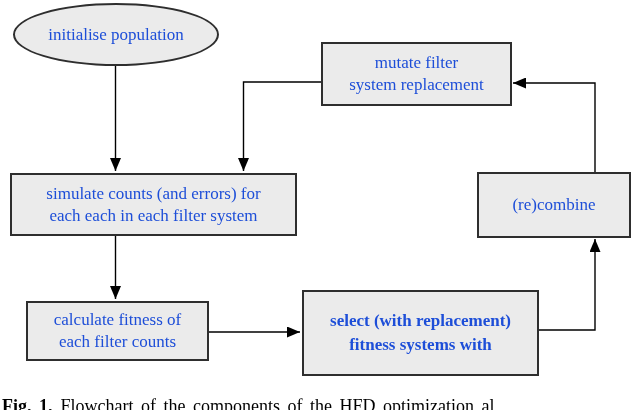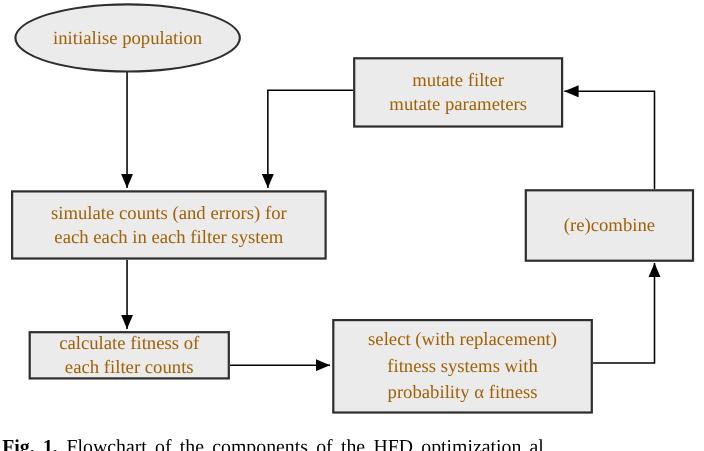--- a/index.html
+++ b/index.html
@@ -19,34 +19,34 @@
   .node {
     position: absolute;
     background: #ebebeb;
     border: 2px solid #2e2e2e;
     box-sizing: border-box;
     display: flex;
     flex-direction: column;
     align-items: center;
     justify-content: center;
     text-align: center;
-    color: #a16207;
+    color: #1d4ed8;
     font-size: 17px;
     line-height: 22px;
     z-index: 2;
   }
   .node .ln { white-space: nowrap; }
   .ellipse { border-radius: 50%; }
 
   #node-init      { left: 13px;  top: 3px;   width: 206px; height: 63px; }
-  #node-mutate    { left: 321px; top: 52px;  width: 191px; height: 64px; }
+  #node-mutate    { left: 321px; top: 42px;  width: 191px; height: 64px; }
   #node-simulate  { left: 10px;  top: 173px; width: 287px; height: 63px; }
   #node-recombine { left: 477px; top: 172px; width: 154px; height: 66px; }
-  #node-fitness   { left: 26px;  top: 301px; width: 183px; height: 44px; align-items: center; }
-  #node-select    { left: 302px; top: 290px; width: 237px; height: 86px; line-height: 24px; }
+  #node-fitness   { left: 26px;  top: 301px; width: 183px; height: 60px; align-items: center; }
+  #node-select    { left: 302px; top: 290px; width: 237px; height: 86px; line-height: 24px; font-weight: bold; }
 
   svg.connectors {
     position: absolute;
     left: 0; top: 0;
     z-index: 1;
   }
   .caption {
     position: absolute;
     left: 2px; top: 396px;
     width: 700px;
@@ -76,40 +76,39 @@
     <path d="M539,330 L595,330 L595,239" fill="none" stroke="#000000" stroke-width="1.4" marker-end="url(#arrow)"></path>
     <path d="M595,172 L595,83 L513,83" fill="none" stroke="#000000" stroke-width="1.4" marker-end="url(#arrow)"></path>
   </svg>
 
   <div class="node ellipse" id="node-init">
     <span class="ln">initialise population</span>
   </div>
 
   <div class="node" id="node-mutate">
     <span class="ln">mutate filter</span>
-    <span class="ln">mutate parameters</span>
+    <span class="ln">system replacement</span>
   </div>
 
   <div class="node" id="node-simulate">
     <span class="ln">simulate counts (and errors) for</span>
     <span class="ln">each each in each filter system</span>
   </div>
 
   <div class="node" id="node-recombine">
     <span class="ln">(re)combine</span>
   </div>
 
   <div class="node" id="node-fitness">
     <span class="ln">calculate fitness of</span>
     <span class="ln">each filter counts</span>
   </div>
 
   <div class="node" id="node-select">
     <span class="ln">select (with replacement)</span>
     <span class="ln">fitness systems with</span>
-    <span class="ln">probability α fitness</span>
   </div>
 
   <div class="caption">
     <span class="fig-label">Fig. 1.</span><span>Flowchart of the components of the HFD optimization al</span>
   </div>
 
 </div>
 
 </body></html>

